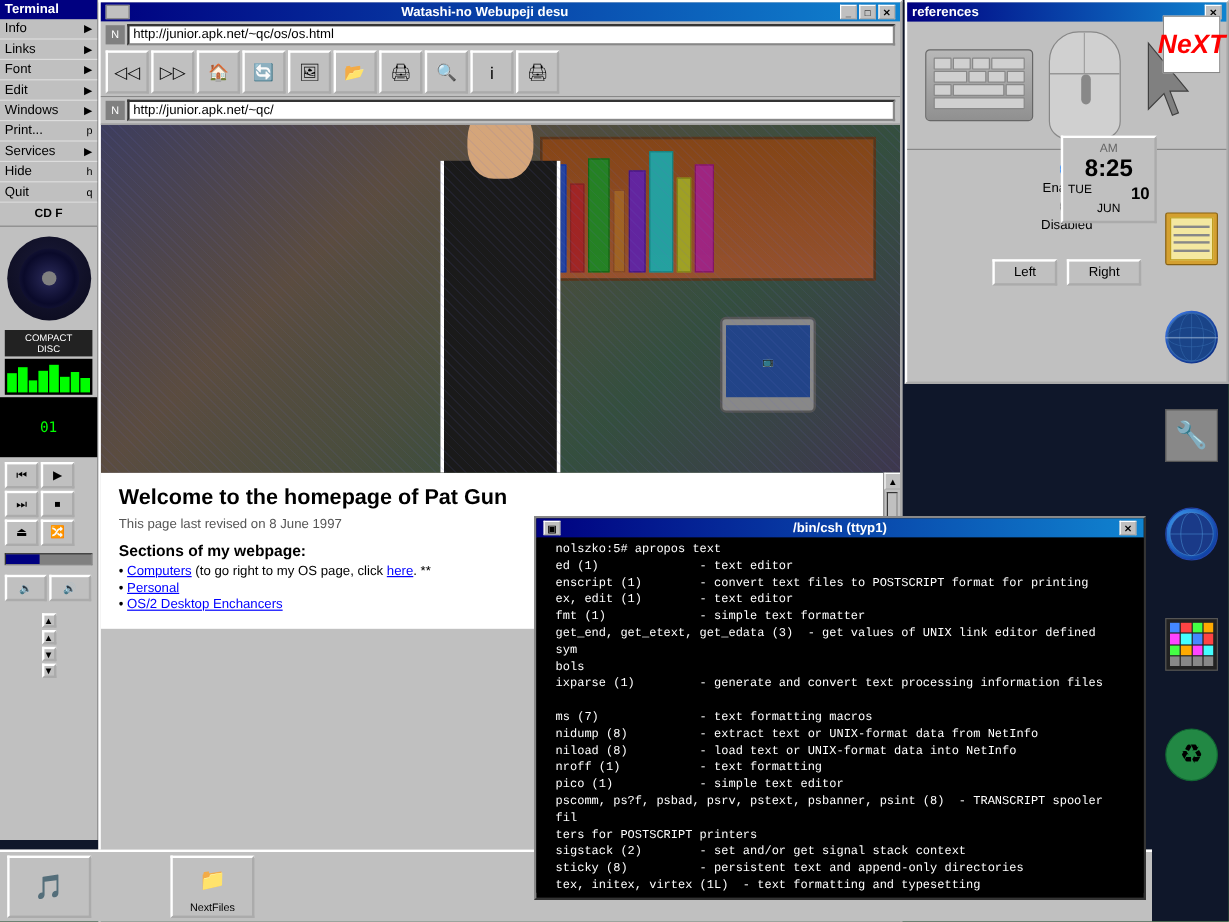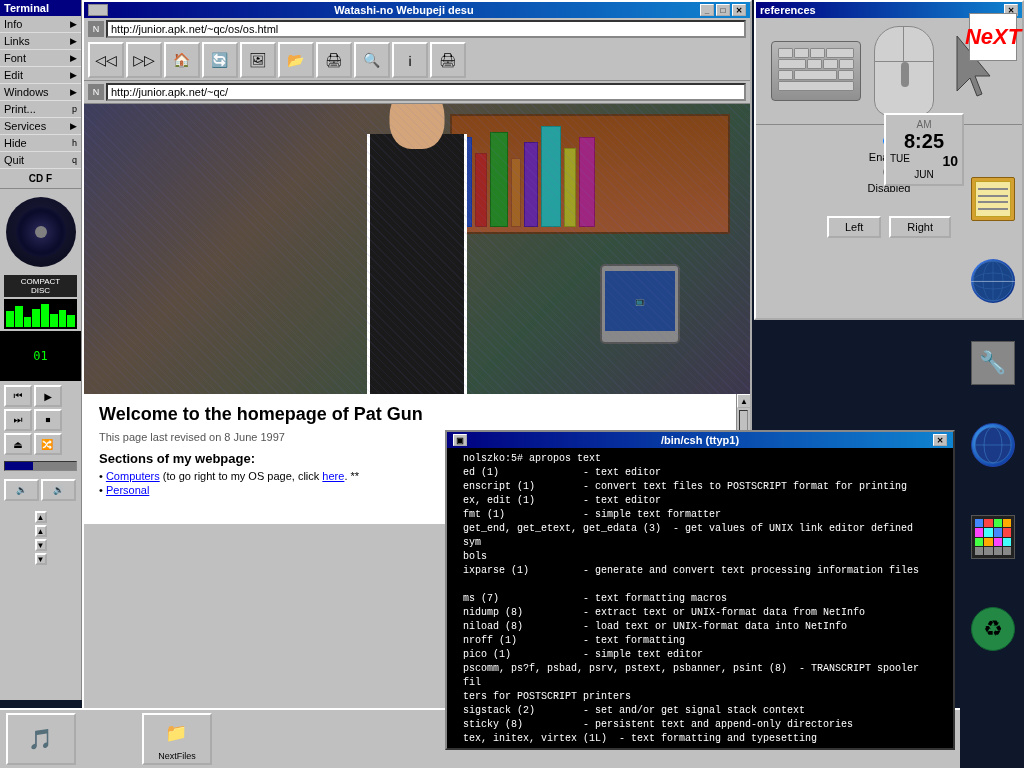--- a/index.html
+++ b/index.html
@@ -691,20 +691,21 @@
         <div style="position: absolute; top: 0; left: 0; right: 0; bottom: 0; background: repeating-linear-gradient(45deg, transparent, transparent 5px, rgba(100,100,200,0.1) 5px, rgba(100,100,200,0.1) 6px); pointer-events: none;"></div>
       </div>
 
       <div class="webpage-text-area">
         <div class="welcome-text">Welcome to the homepage of Pat Gun</div>
         <div class="last-revised">This page last revised on 8 June 1997</div>
         <div class="sections-header">Sections of my webpage:</div>
         <ul class="sections-list">
           <li>• <a href="#">Computers</a> <span> (to go right to my OS page, click </span><a href="#">here</a><span>. **</span></li>
           <li>• <a href="#">Personal</a></li>
+          <li>• <a href="#">OS/2 Desktop Enchancers</a></li>
         </ul>
       </div>
 
       <div style="position: absolute; right: 0; top: 290px; width: 14px; height: 130px; background: #c0c0c0; display: flex; flex-direction: column; border-left: 1px solid #888;">
         <div style="width: 14px; height: 14px; background: #c0c0c0; border: 1px outset #fff; cursor: pointer; display: flex; align-items: center; justify-content: center; font-size: 8px;">▲</div>
         <div style="flex: 1; background: #c0c0c0; border: 1px inset #888; margin: 2px;"></div>
         <div style="width: 14px; height: 14px; background: #c0c0c0; border: 1px outset #fff; cursor: pointer; display: flex; align-items: center; justify-content: center; font-size: 8px;">▼</div>
       </div>
     </div>
   </div>

